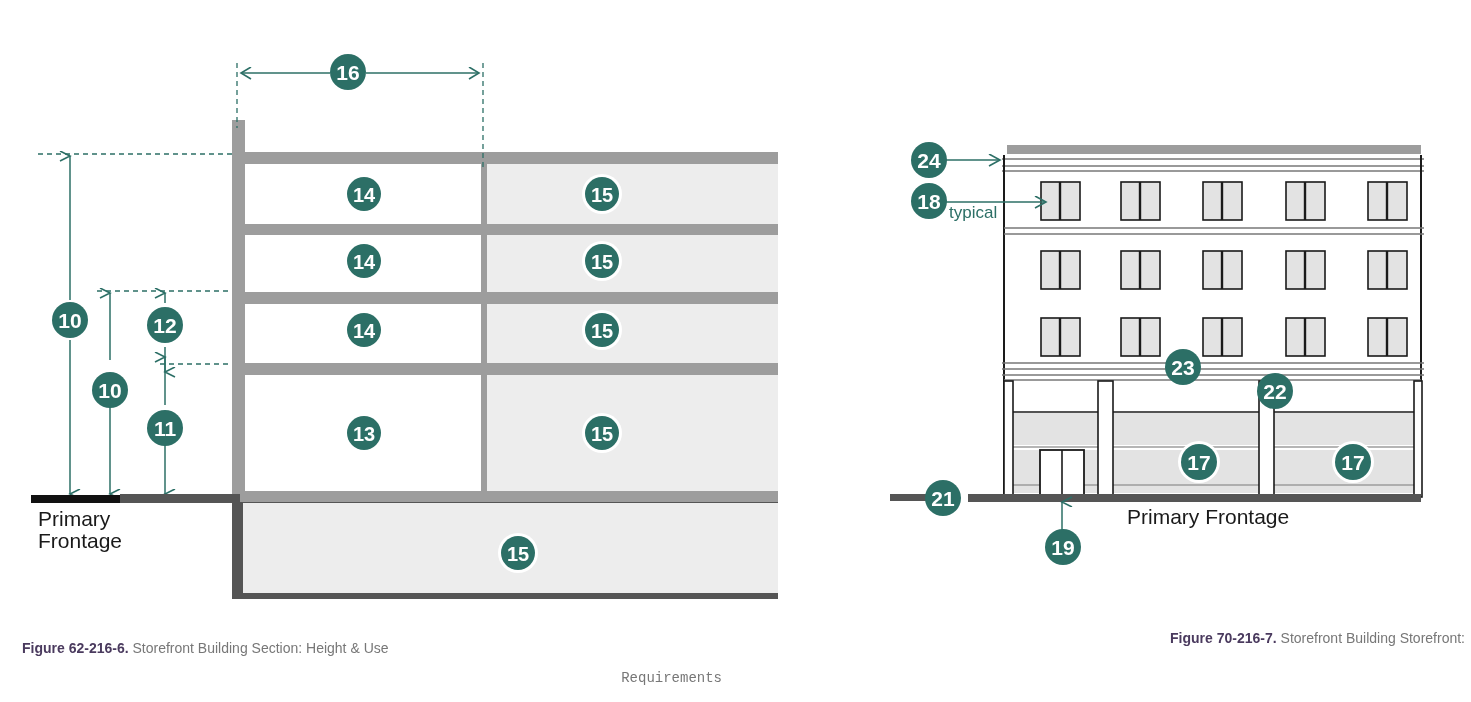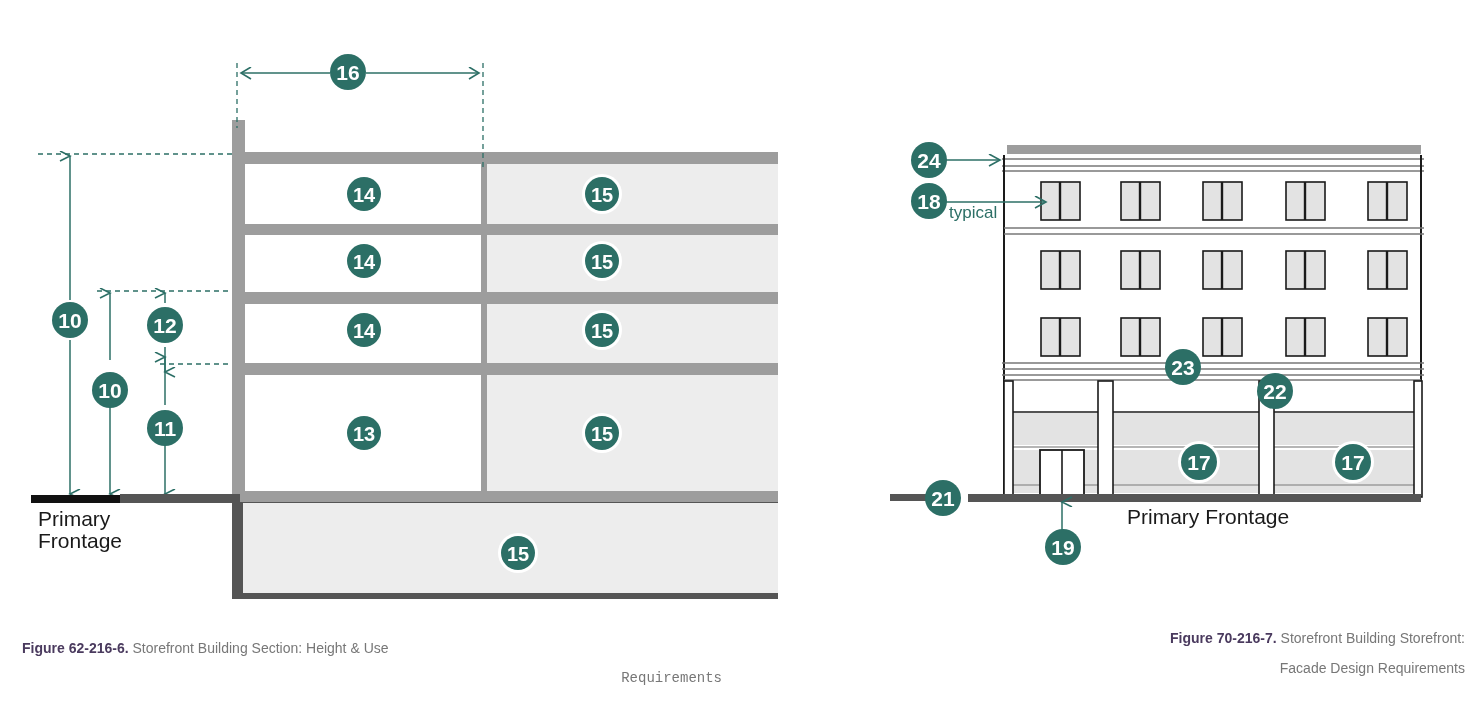--- a/index.html
+++ b/index.html
@@ -376,16 +376,15 @@
 
 <div class="fig-caption" id="caption-left">
   <span class="fig-num">Figure 62-216-6.</span>
   <span class="fig-body">Storefront Building Section: Height &amp; Use</span>
   <span class="cap-indent" style="margin-left:0;">Requirements</span>
 </div>
 
 <div class="fig-caption" id="caption-right">
   <span class="fig-num">Figure 70-216-7.</span>
   <span class="fig-body">Storefront Building Storefront:</span>
-  <span class="cap-indent-r">Facade Design Requirements</span>
 </div>
 
 </div>
 
 </body></html>

